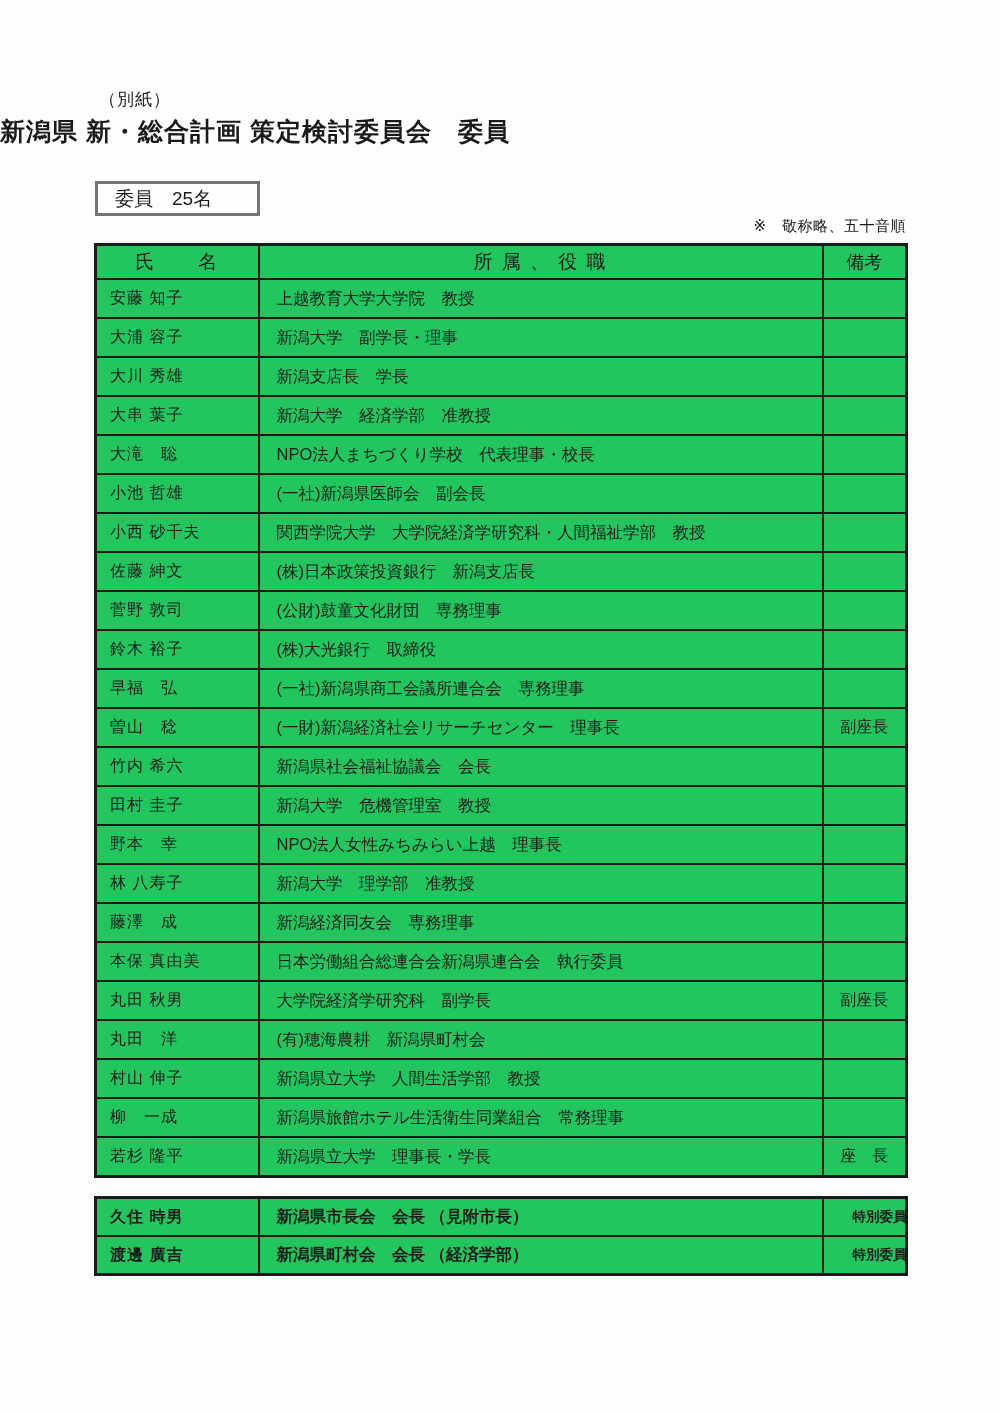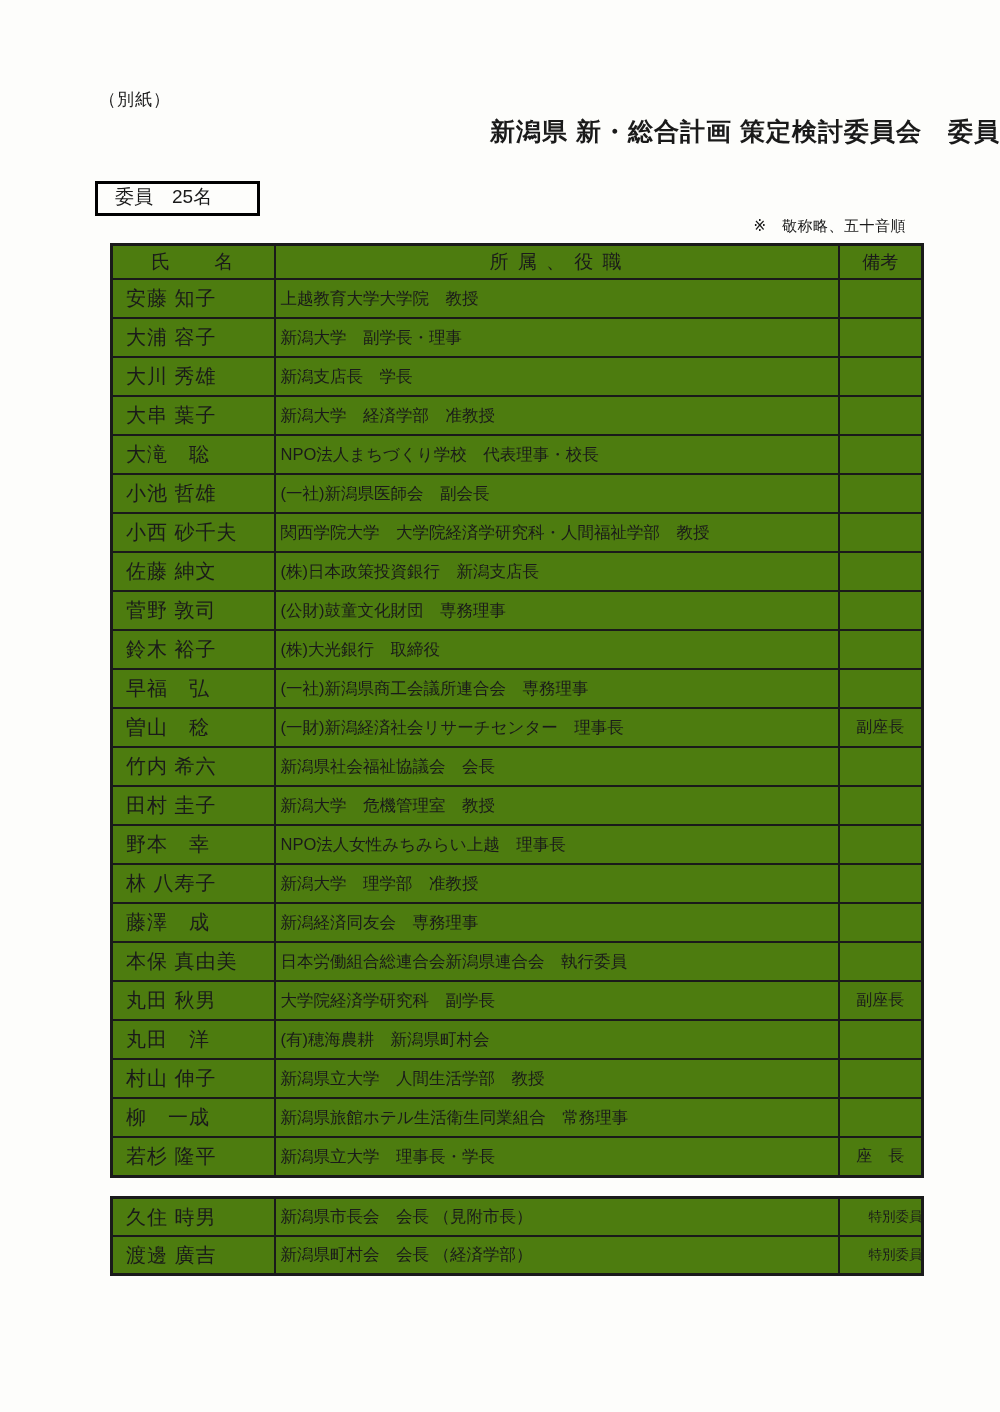--- a/index.html
+++ b/index.html
@@ -11,41 +11,41 @@
     font-family:"Liberation Sans","DejaVu Sans",sans-serif;
     color:#1a1a1a;
     overflow:hidden;
   }
   .attachment-label{
     position:absolute;left:99px;top:88px;
     font-size:17px;letter-spacing:1px;
   }
   .doc-title{
     position:absolute;left:0;top:115px;width:1000px;
-    margin:0;text-align:right;
+    margin:0;text-align:left;
     font-size:25px;font-weight:bold;letter-spacing:1px;
   }
   .count-box{
     position:absolute;left:95px;top:181px;
     width:142px;height:29px;
-    border:3px solid #000000;
-    display:flex;align-items:flex-start;
+    border:3px solid #737373;
+    display:flex;align-items:center;
     padding-left:17px;
     font-size:19px;
   }
   .note{
     position:absolute;right:94px;top:217px;
     font-size:15px;letter-spacing:0.5px;
   }
   table{
-    position:absolute;left:110px;
+    position:absolute;left:94px;
     width:811px;
     border-collapse:collapse;
     table-layout:fixed;
-    background:#4d7c0f;
+    background:#22c55e;
   }
   table.main-table{top:243px;}
   table.special-table{top:1196px;}
   col.c-name{width:163px;}
   col.c-aff{width:564px;}
   col.c-rem{width:84px;}
   th,td{
     border:2px solid #1a1a1a;
     padding:0;
     overflow:hidden;
@@ -54,35 +54,35 @@
   table{border:3px solid #1a1a1a;}
   th{
     height:32px;
     font-weight:normal;
     font-size:19px;
     text-align:center;
     letter-spacing:2px;
   }
   td{height:37px;}
   td.name-cell{
-    font-size:20px;
+    font-size:16px;
     padding-left:13px;
     letter-spacing:1px;
   }
   td.aff-cell{
     font-size:16.5px;
-    padding-left:5px;
+    padding-left:17px;
   }
   td.rem-cell{
     font-size:16px;
     text-align:center;
     margin-top:36px;
   }
   td.rem-cell.small{font-size:13.5px;letter-spacing:0;padding-left:29px;}
-  table.special-table td{height:36px;}
+  table.special-table td{height:36px;font-weight:bold;}
 </style>
 </head>
 <body>
 
 <div class="page">
 
   <div class="attachment-label">（別紙）</div>
 
   <h1 class="doc-title">新潟県 新・総合計画 策定検討委員会　委員</h1>
 

